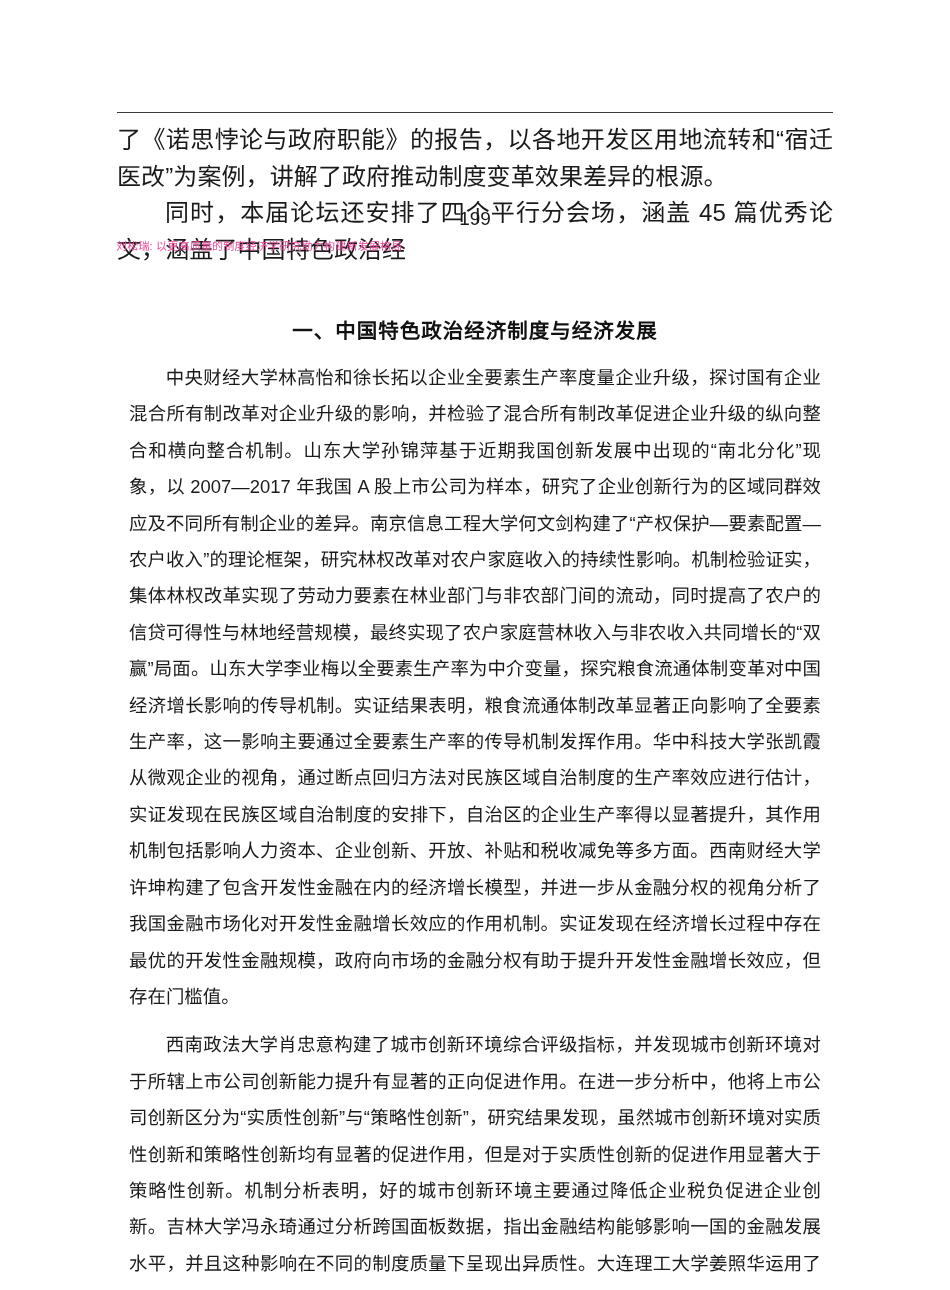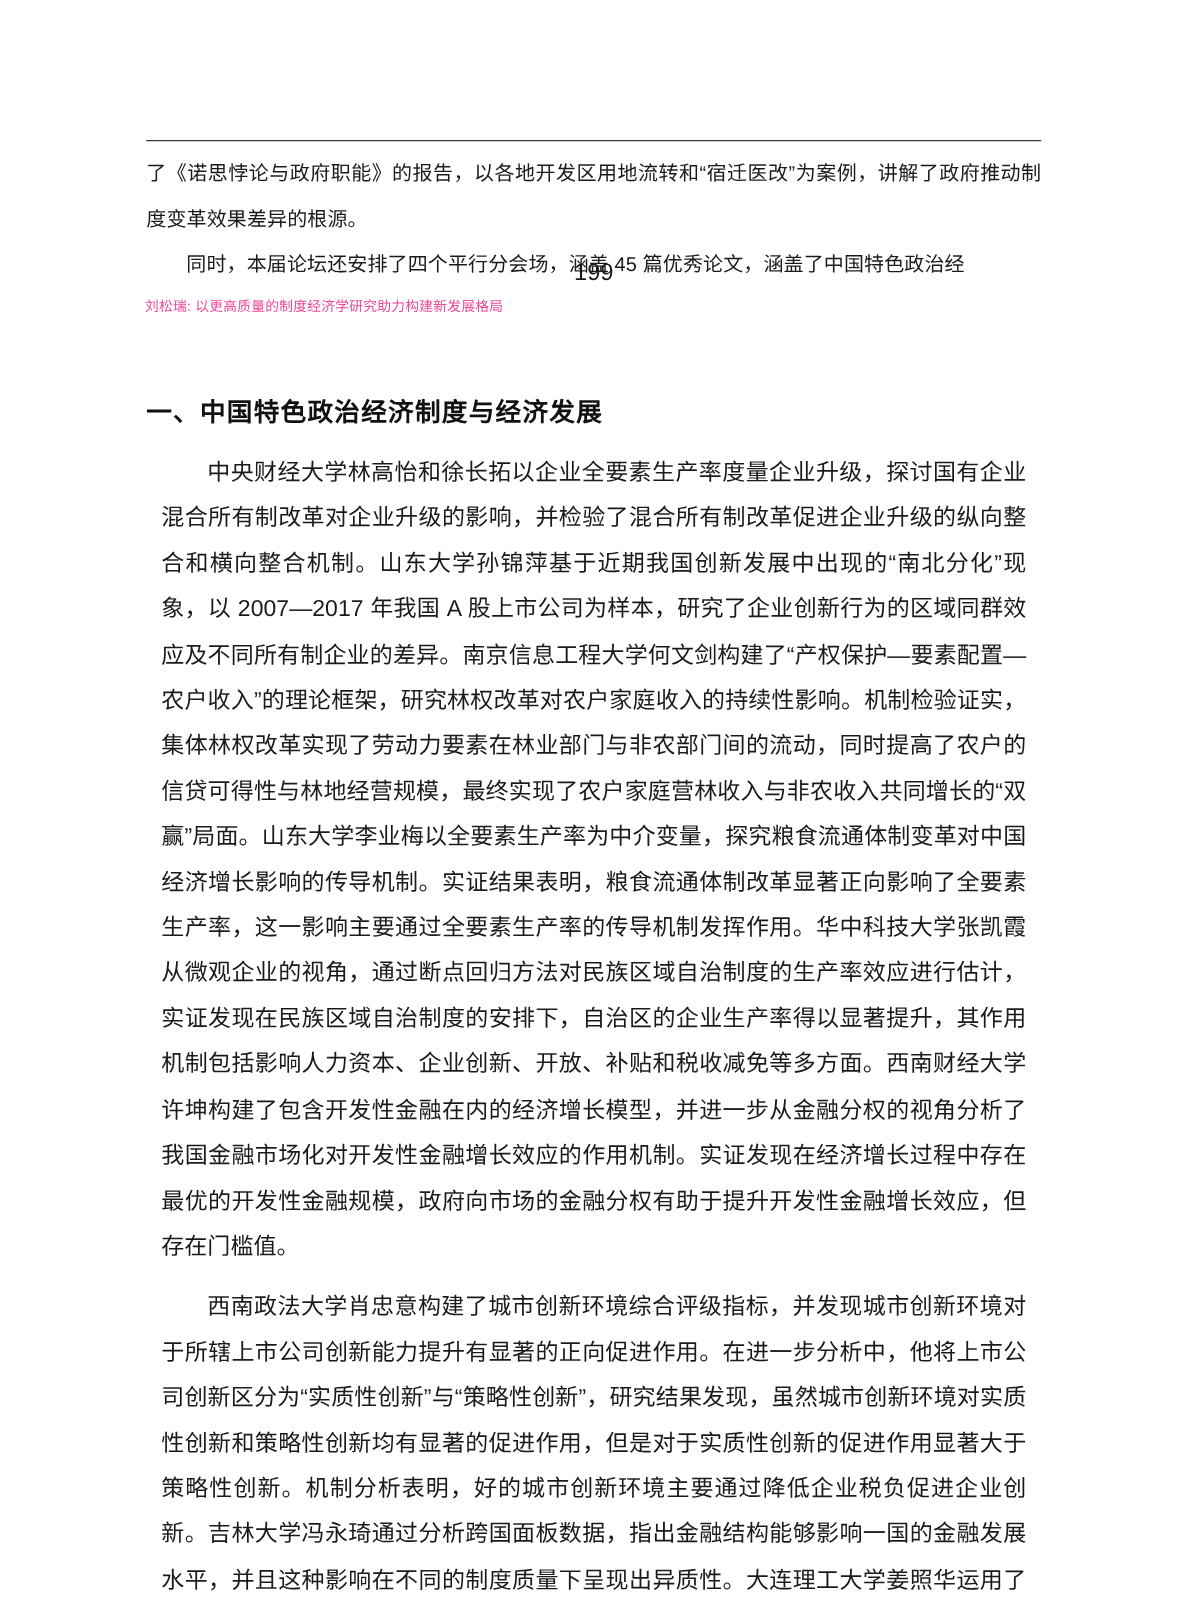--- a/index.html
+++ b/index.html
@@ -32,21 +32,21 @@
   }
 
   .header-rule {
     width: 716px;
     height: 0;
     border-top: 1.4px solid #3a3a3a;
     margin: 0 0 9px 0;
   }
 
   .body-text {
-    font-size: 16px;
+    font-size: 24px;
     line-height: 36.5px;
     text-align: justify;
     text-justify: inter-ideograph;
     letter-spacing: 0.1px;
     color: #1a1a1a;
     margin: 0;
     word-break: break-all;
   }
 
   .indent-2 {
@@ -81,21 +81,21 @@
     position: absolute;
     left: 117px;
     top: 286px;
     width: 716px;
   }
 
   .section-title {
     font-size: 20.5px;
     line-height: 30px;
     font-weight: bold;
-    text-align: left;
+    text-align: center;
     letter-spacing: 1px;
     color: #111111;
     margin: 30px 0 14px 0;
   }
 
   .para {
     font-size: 18.4px;
     line-height: 36.4px;
     text-align: justify;
     text-justify: inter-ideograph;

